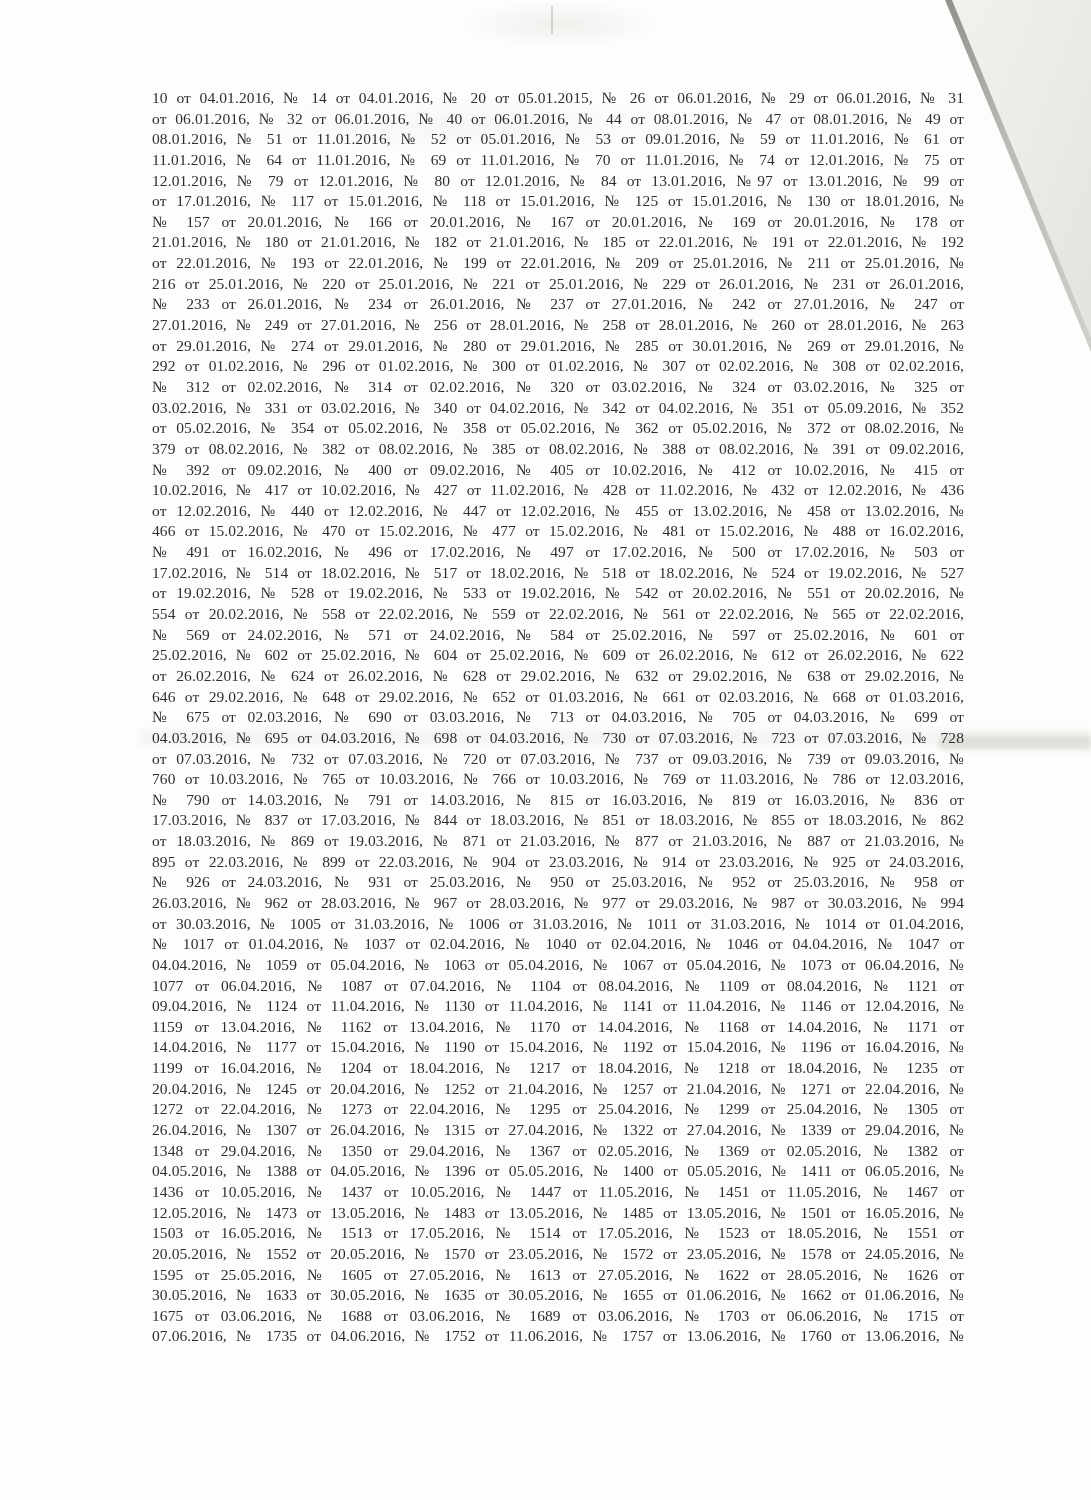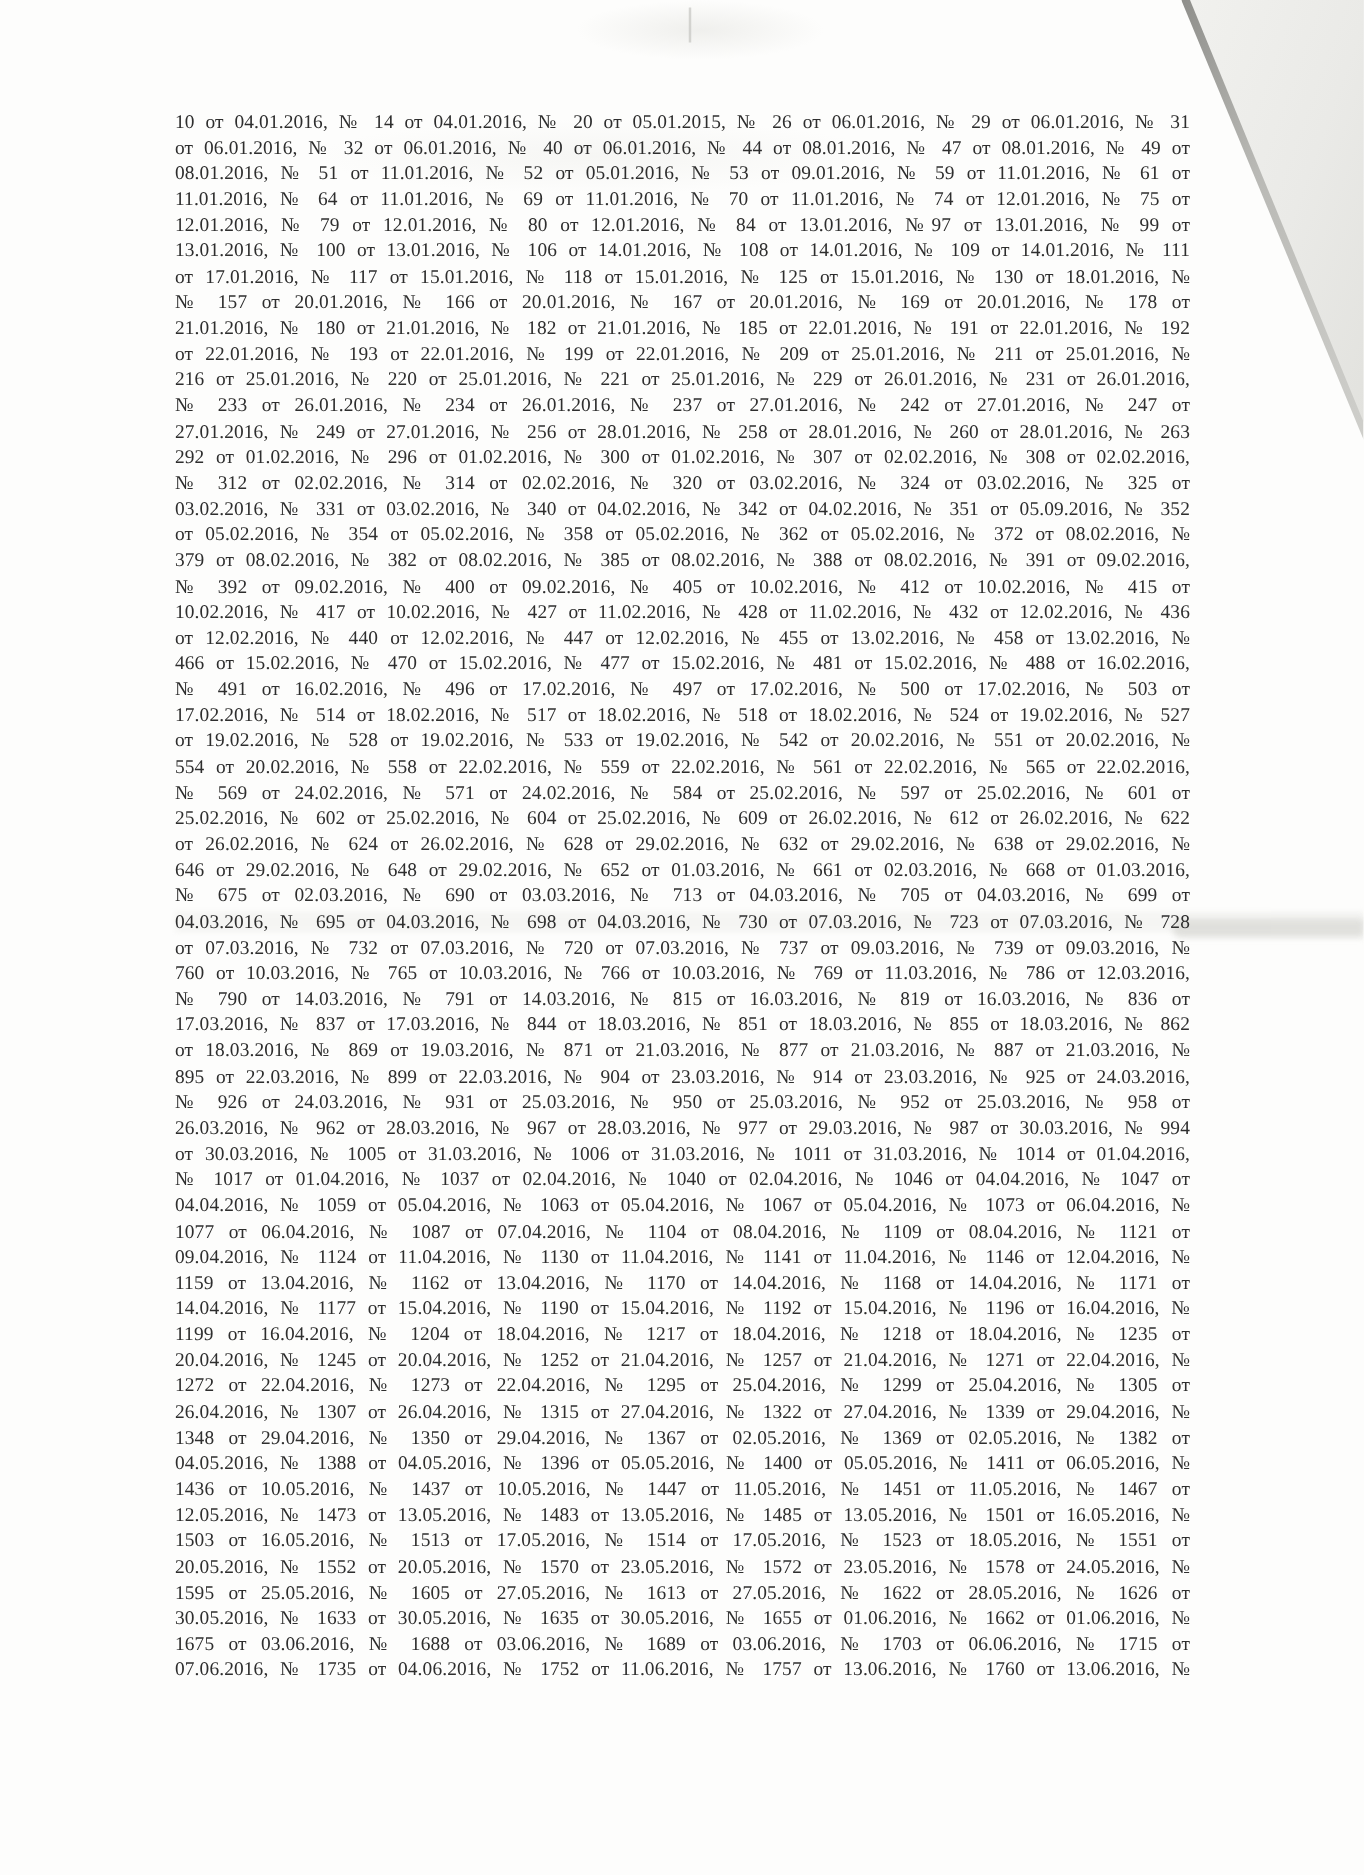--- a/index.html
+++ b/index.html
@@ -10,21 +10,21 @@
   .page {
     position: relative;
     width: 1091px;
     height: 1500px;
     background: #fdfdfc;
     overflow: hidden;
     font-family: "Liberation Serif", "DejaVu Serif", serif;
   }
   .text-block {
     position: absolute;
-    left: 140px;
+    left: 152px;
     top: 88px;
     width: 812px;
     color: #2e2e2e;
     font-size: 15.5px;
     line-height: 20.65px;
     letter-spacing: 0.1px;
   }
   .line {
     text-align: justify;
     text-align-last: justify;
@@ -114,28 +114,28 @@
 
   <div class="fold-edge"></div>
   <div class="fold-paper"></div>
 
   <div class="text-block">
       <div class="line">10 от 04.01.2016, № 14 от 04.01.2016, № 20 от 05.01.2015, № 26 от 06.01.2016, № 29 от 06.01.2016, № 31</div>
       <div class="line">от 06.01.2016, № 32 от 06.01.2016, № 40 от 06.01.2016, № 44 от 08.01.2016, № 47 от 08.01.2016, № 49 от</div>
       <div class="line">08.01.2016, № 51 от 11.01.2016, № 52 от 05.01.2016, № 53 от 09.01.2016, № 59 от 11.01.2016, № 61 от</div>
       <div class="line">11.01.2016, № 64 от 11.01.2016, № 69 от 11.01.2016, № 70 от 11.01.2016, № 74 от 12.01.2016, № 75 от</div>
       <div class="line">12.01.2016, № 79 от 12.01.2016, № 80 от 12.01.2016, № 84 от 13.01.2016, №97 от 13.01.2016, № 99 от</div>
-      <div class="line">13.01.2016, № 100 от 13.01.2016, № 106 от 14.01.2016, № 108 от 14.01.2016, № 109 от 14.01.2016, № 111</div>
       <div class="line">от 17.01.2016, № 117 от 15.01.2016, № 118 от 15.01.2016, № 125 от 15.01.2016, № 130 от 18.01.2016, №</div>
       <div class="line">№ 157 от 20.01.2016, № 166 от 20.01.2016, № 167 от 20.01.2016, № 169 от 20.01.2016, № 178 от</div>
       <div class="line">21.01.2016, № 180 от 21.01.2016, № 182 от 21.01.2016, № 185 от 22.01.2016, № 191 от 22.01.2016, № 192</div>
       <div class="line">от 22.01.2016, № 193 от 22.01.2016, № 199 от 22.01.2016, № 209 от 25.01.2016, № 211 от 25.01.2016, №</div>
       <div class="line">216 от 25.01.2016, № 220 от 25.01.2016, № 221 от 25.01.2016, № 229 от 26.01.2016, № 231 от 26.01.2016,</div>
       <div class="line">№ 233 от 26.01.2016, № 234 от 26.01.2016, № 237 от 27.01.2016, № 242 от 27.01.2016, № 247 от</div>
       <div class="line">27.01.2016, № 249 от 27.01.2016, № 256 от 28.01.2016, № 258 от 28.01.2016, № 260 от 28.01.2016, № 263</div>
+      <div class="line">от 29.01.2016, № 274 от 29.01.2016, № 280 от 29.01.2016, № 285 от 30.01.2016, № 269 от 29.01.2016, №</div>
       <div class="line">292 от 01.02.2016, № 296 от 01.02.2016, № 300 от 01.02.2016, № 307 от 02.02.2016, № 308 от 02.02.2016,</div>
       <div class="line">№ 312 от 02.02.2016, № 314 от 02.02.2016, № 320 от 03.02.2016, № 324 от 03.02.2016, № 325 от</div>
       <div class="line">03.02.2016, № 331 от 03.02.2016, № 340 от 04.02.2016, № 342 от 04.02.2016, № 351 от 05.09.2016, № 352</div>
       <div class="line">от 05.02.2016, № 354 от 05.02.2016, № 358 от 05.02.2016, № 362 от 05.02.2016, № 372 от 08.02.2016, №</div>
       <div class="line">379 от 08.02.2016, № 382 от 08.02.2016, № 385 от 08.02.2016, № 388 от 08.02.2016, № 391 от 09.02.2016,</div>
       <div class="line">№ 392 от 09.02.2016, № 400 от 09.02.2016, № 405 от 10.02.2016, № 412 от 10.02.2016, № 415 от</div>
       <div class="line">10.02.2016, № 417 от 10.02.2016, № 427 от 11.02.2016, № 428 от 11.02.2016, № 432 от 12.02.2016, № 436</div>
       <div class="line">от 12.02.2016, № 440 от 12.02.2016, № 447 от 12.02.2016, № 455 от 13.02.2016, № 458 от 13.02.2016, №</div>
       <div class="line">466 от 15.02.2016, № 470 от 15.02.2016, № 477 от 15.02.2016, № 481 от 15.02.2016, № 488 от 16.02.2016,</div>
       <div class="line">№ 491 от 16.02.2016, № 496 от 17.02.2016, № 497 от 17.02.2016, № 500 от 17.02.2016, № 503 от</div>

